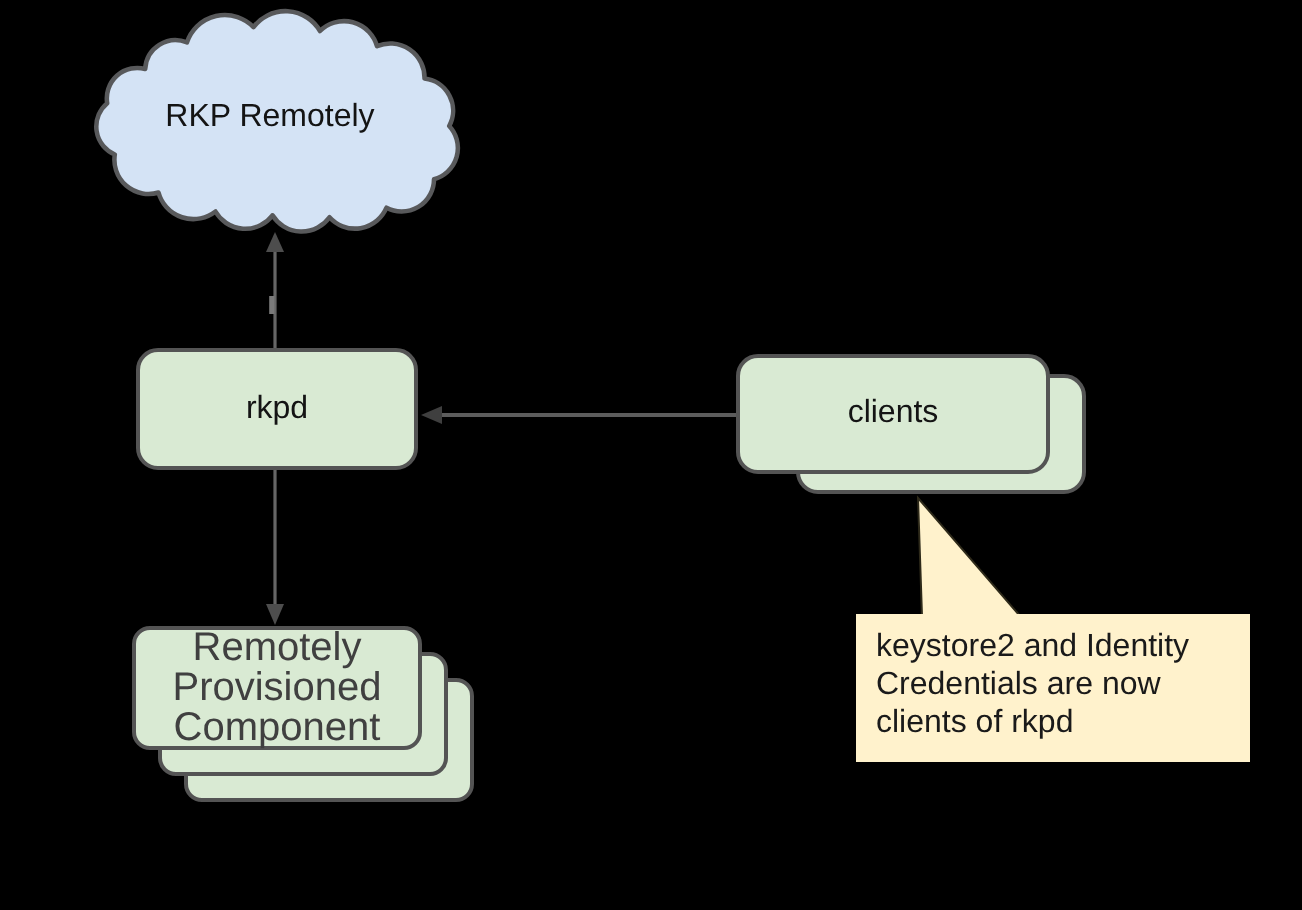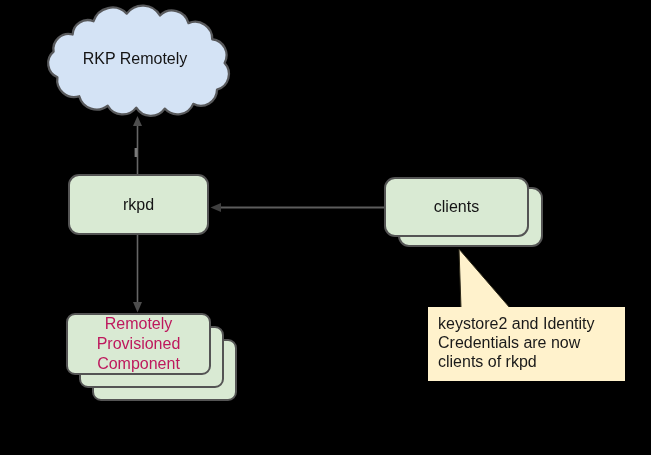--- a/index.html
+++ b/index.html
@@ -43,22 +43,22 @@
     color: #141414;
     font-size: 16px;
   }
   .rpc-label {
     position: absolute;
     inset: 0;
     display: flex;
     align-items: center;
     justify-content: center;
     text-align: center;
-    color: #be185d;
-    font-size: 16px;
+    color: #404040;
+    font-size: 20px;
     line-height: 20px;
   }
   .rpc-label span { display: inline-block; width: 112px; }
   .callout-rect {
     position: absolute;
     left: 428px;
     top: 307px;
     width: 197px;
     height: 74px;
     box-sizing: border-box;
@@ -66,21 +66,21 @@
     color: #1a1a1a;
     font-size: 16px;
     line-height: 19px;
     padding: 7px 10px 0 10px;
     text-decoration: underline;
   }
   .callout-rect .callout-text { display: inline-block; width: 168px; }
   
   #rkpd-box     { left: 68px;  top: 174px; width: 141px; height: 61px; }
   #clients-back { left: 398px; top: 187px; width: 145px; height: 60px; }
-  #clients-front{ left: 384px; top: 177px; width: 145px; height: 60px; }
+  #clients-front{ left: 368px; top: 177px; width: 157px; height: 60px; }
   #rpc-back     { left: 92px;  top: 339px; width: 145px; height: 62px; border-radius: 9px; }
   #rpc-mid      { left: 79px;  top: 326px; width: 145px; height: 62px; border-radius: 9px; }
   #rpc-front    { left: 66px;  top: 313px; width: 145px; height: 62px; border-radius: 9px; }
   #cloud-label  { left: 60px;  top: 50px;  width: 150px; }
 </style>
 </head>
 <body>
 
 <div class="canvas">
 

